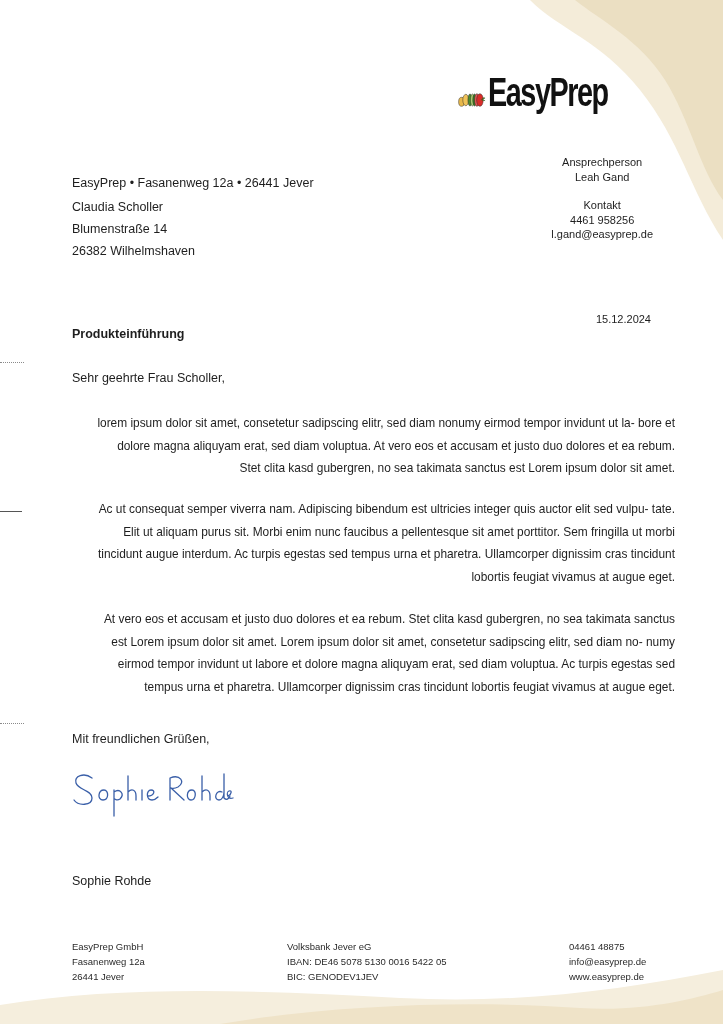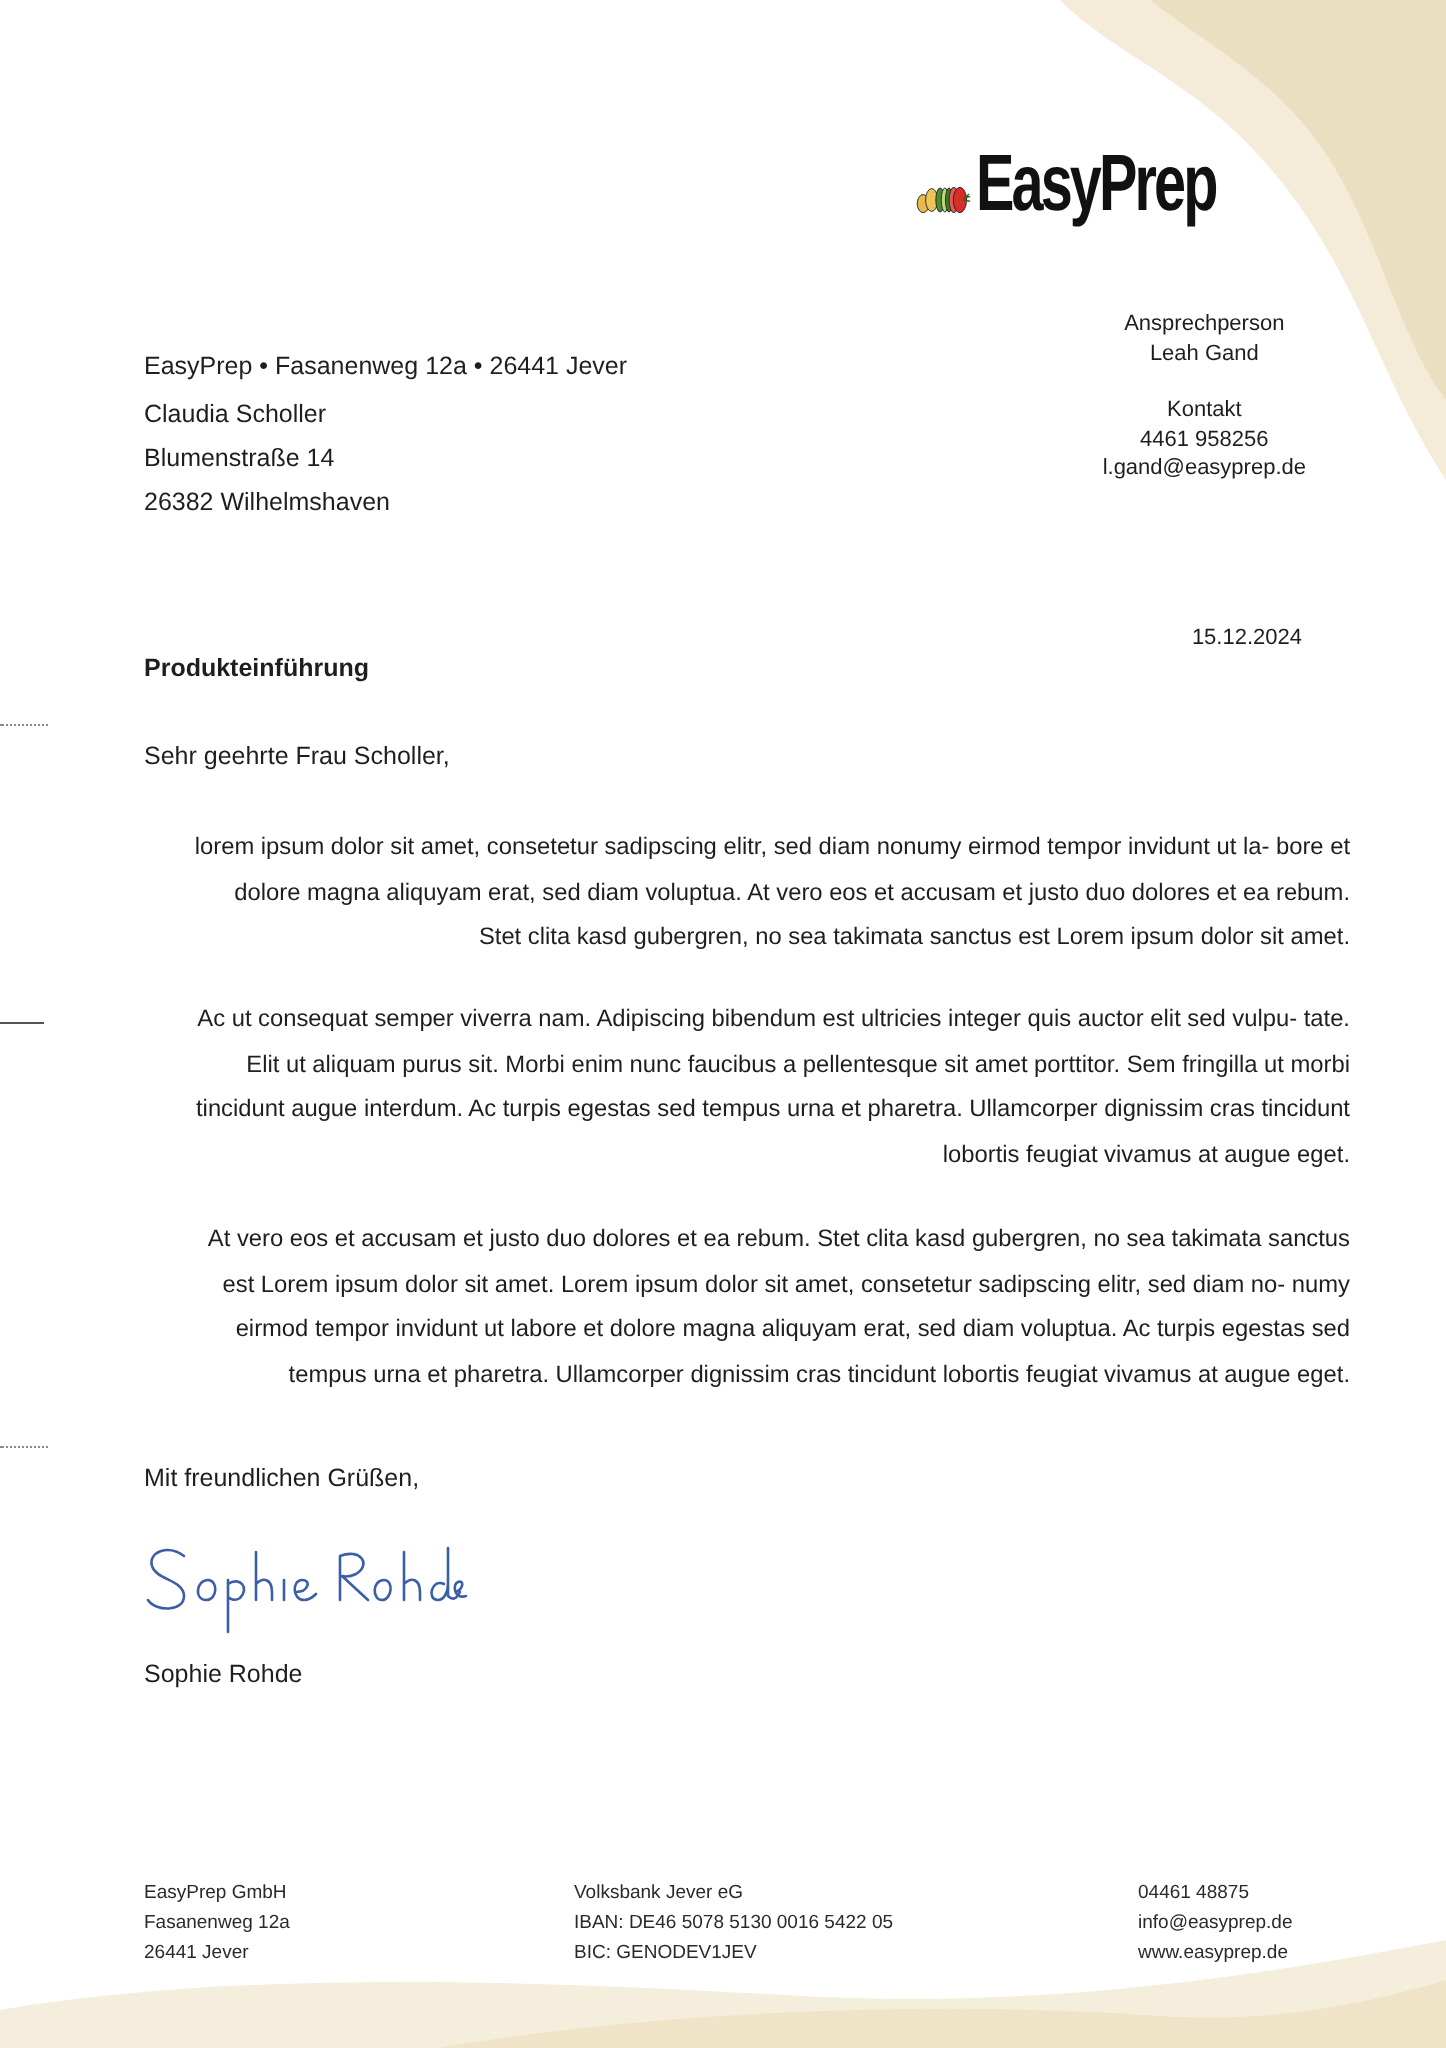--- a/index.html
+++ b/index.html
@@ -16,21 +16,21 @@
   .contact .gap { height:14px; }
   .date { right:72px; top:313px; font-size:11px;text-align:right; }
   .subject { left:72px; top:327px; font-size:12.5px; font-weight:bold; }
   .salutation { left:72px; top:371px; font-size:12.5px; }
   .para { left:72px; width:580px; font-size:11.9px; line-height:22.5px; text-align:right;margin-left:23px; }
   .p1 { top:412px; }
   .p2 { top:498px; }
   .p3 { top:608px; }
   .closing { left:72px; top:712px; font-size:12.5px;margin-top:20px; }
   .signature { left:70px; top:768px; }
-  .signer { left:72px; top:830px; font-size:12.5px; }
+  .signer { left:72px; top:874px; font-size:12.5px; }
   .fold { position:absolute; left:0; height:0; z-index:1; }
   .fold.dotted { width:24px; border-top:1px dotted #8a8a8a; }
   .fold.solid { width:22px; border-top:1px solid #555; }
   .footer-col { top:939px; font-size:9.5px; line-height:15px; color:#2a2a2a; }
   .fc1 { left:72px; }
   .fc2 { left:287px; }
   .fc3 { left:569px; }
 </style>
 </head>
 <body>

